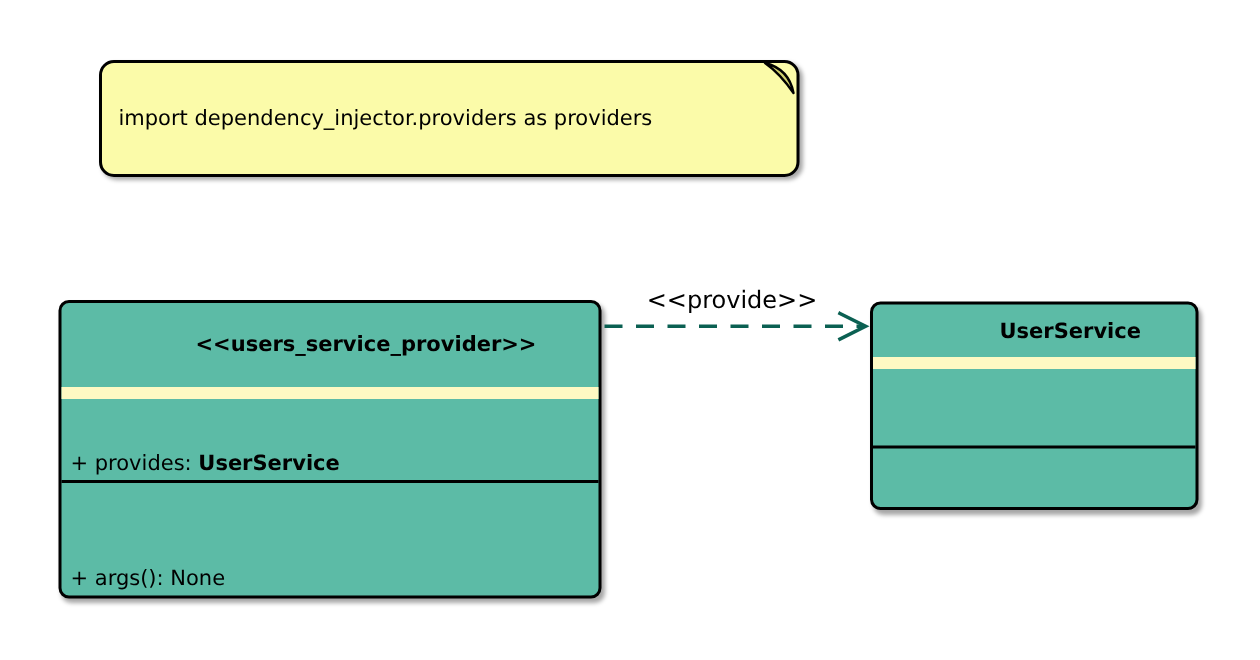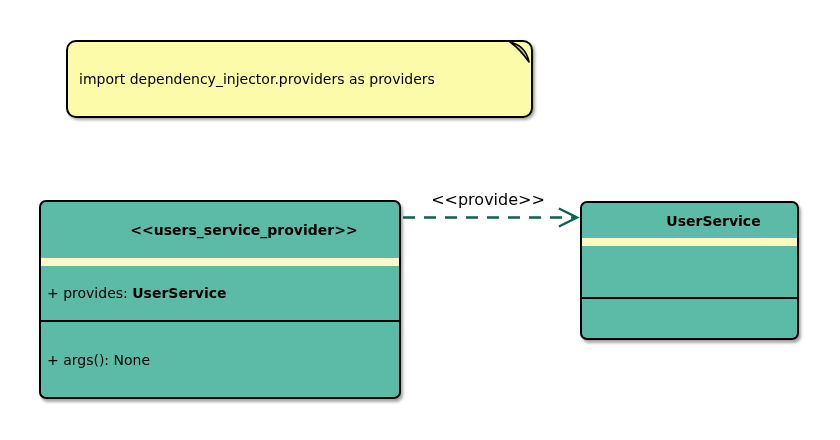--- a/index.html
+++ b/index.html
@@ -72,21 +72,21 @@
     line-height: 20px;
     padding-left: 48px;
   }
   .singleton .uml-header { height: 56px; }
   .userservice .uml-header { height: 35px; }
 
   .uml-compartment {
     box-sizing: border-box;
     display: flex;
     flex-direction: column;
-    justify-content: center;
+    justify-content: flex-end;
     padding-left: 6px;
     line-height: 22px;
   }
   .singleton .uml-attrs { height: 56px; border-bottom: 2px solid #000000; }
   .singleton .uml-methods { flex: 1; }
   .userservice .uml-attrs { height: 53px; border-bottom: 2px solid #000000; }
   .userservice .uml-methods { flex: 1; }
 
   .uml-line b { font-weight: bold; }
 

